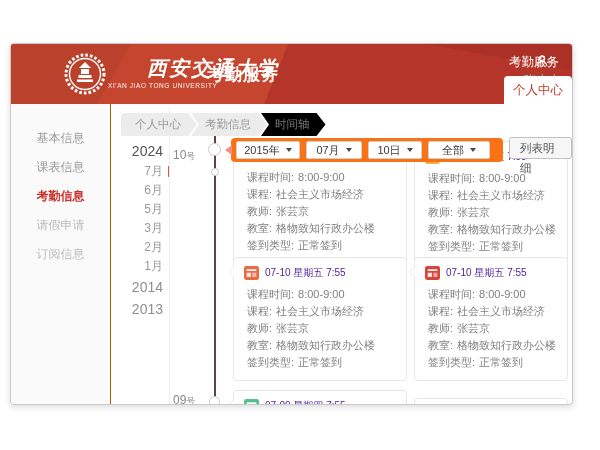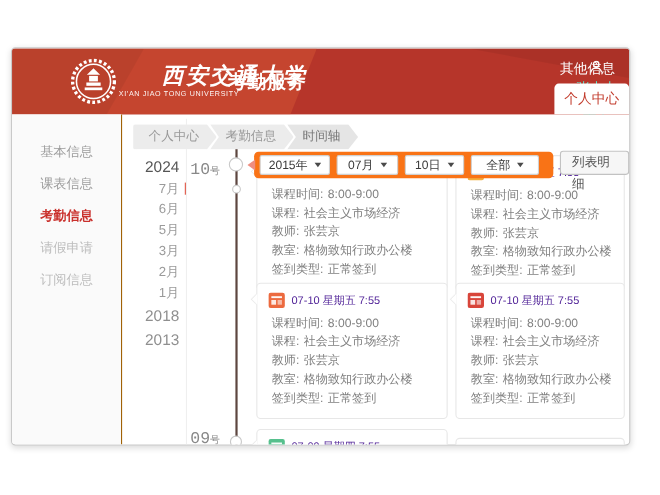--- a/index.html
+++ b/index.html
@@ -38,33 +38,33 @@
 
   
   .bc { position:absolute; left:110px; top:69px; display:flex; z-index:6; }
   .bc-item { height:23px; line-height:23px; font-size:11.5px; color:#999; background:#ececec;
              padding:0 16px 0 14px; cursor:pointer; white-space:nowrap;
              clip-path:polygon(0 0, calc(100% - 9px) 0, 100% 50%, calc(100% - 9px) 100%, 0 100%, 8px 50%);
              margin-left:-6px; filter:drop-shadow(1.5px 0 0 #fff); }
   .bc-item.first { clip-path:polygon(0 0, calc(100% - 9px) 0, 100% 50%, calc(100% - 9px) 100%, 0 100%);
                    margin-left:0; border-radius:2px 0 0 2px; z-index:3; }
   .bc-item.mid { z-index:2; }
-  .bc-item.active { background:#e5e5e5; color:#777; z-index:1; }
+  .bc-item.active { background:#000000; color:#777; z-index:1; }
 
   
   .datenav { position:absolute; left:104px; top:96px; width:48px; text-align:right; }
   .m-year { font-size:14px; line-height:22px; color:#555; cursor:pointer; }
   .m-year.past { color:#8f8f8f; }
   .m-month { font-size:12px; line-height:19px; color:#9a9a9a; cursor:pointer; position:relative; }
   .tick { position:absolute; right:-7px; top:4px; width:2px; height:11px; background:#e05545; }
   .vline { position:absolute; left:158px; top:64px; bottom:0; width:1px; background:#efefef; }
 
   
   .daylabel { position:absolute; left:162px; color:#888; white-space:nowrap; }
-  .daylabel .num { font-size:15px;font-family:Liberation Mono, monospace; }
+  .daylabel .num { font-size:12px; }
   .daylabel .suf { font-size:9px; }
   .tline { position:absolute; left:203px; top:76px; bottom:0; width:2px; background:#5d4640; }
   .node { position:absolute; background:#fff; border:1px solid #c9c9c9; border-radius:50%; }
 
   
   .filterbar { position:absolute; left:220px; top:94px; width:272px; height:24px; background:#f97316;
                border-radius:4px; display:flex; align-items:center; padding:0 5px; gap:6px; z-index:5; }
   .filterbar::before { content:""; position:absolute; left:-6px; top:7px; border:5px solid transparent;
                        border-right:7px solid #ef8d80; border-left:0; }
   .fsel { height:18px; background:#fff; border:1px solid #d0d0d0; border-radius:2px; display:flex;
@@ -121,21 +121,20 @@
         <circle cx="6" cy="3.4" r="2.5" fill="none" stroke="#fff" stroke-width="1.2"></circle>
         <path d="M1.2,11 a4.8,4.4 0 0 1 9.6,0" fill="none" stroke="#fff" stroke-width="1.2"></path>
       </svg>
       <span>张小小</span>
       <span>学生</span>
     </div>
 
     <div class="tabs">
       <div class="tab">首页</div>
       <div class="tab">考勤服务</div>
-      <div class="tab">其他信息</div>
       <div class="tab active">个人中心</div>
     </div>
   </div>
 
   <div class="sidebar">
     <div class="side-item">基本信息</div>
     <div class="side-item">课表信息</div>
     <div class="side-item active">考勤信息</div>
     <div class="side-item dim">请假申请</div>
     <div class="side-item dim">订阅信息</div>
@@ -148,21 +147,21 @@
   </div>
 
   <div class="datenav">
     <div class="m-year">2024</div>
     <div class="m-month"><span>7月</span><span class="tick"></span></div>
     <div class="m-month">6月</div>
     <div class="m-month">5月</div>
     <div class="m-month">3月</div>
     <div class="m-month">2月</div>
     <div class="m-month">1月</div>
-    <div class="m-year past">2018</div>
+    <div class="m-year past">2014</div>
     <div class="m-year past">2013</div>
   </div>
   <div class="vline"></div>
 
   <div class="daylabel" style="top:101px;">
     <span class="num">10</span><span class="suf">号</span>
   </div>
   <div class="daylabel" style="top:346px;">
     <span class="num">09</span><span class="suf">号</span>
   </div>

